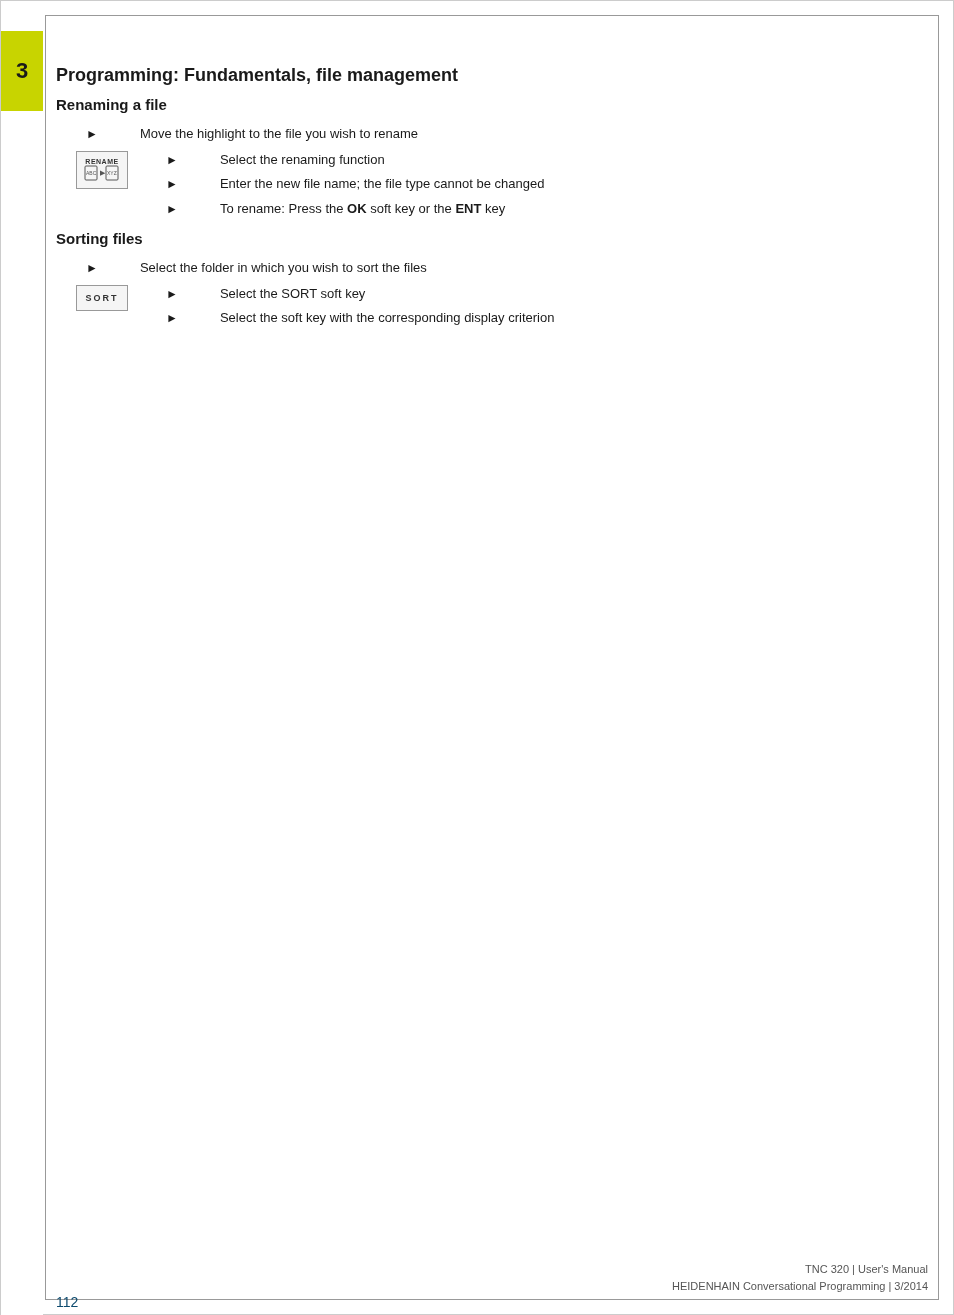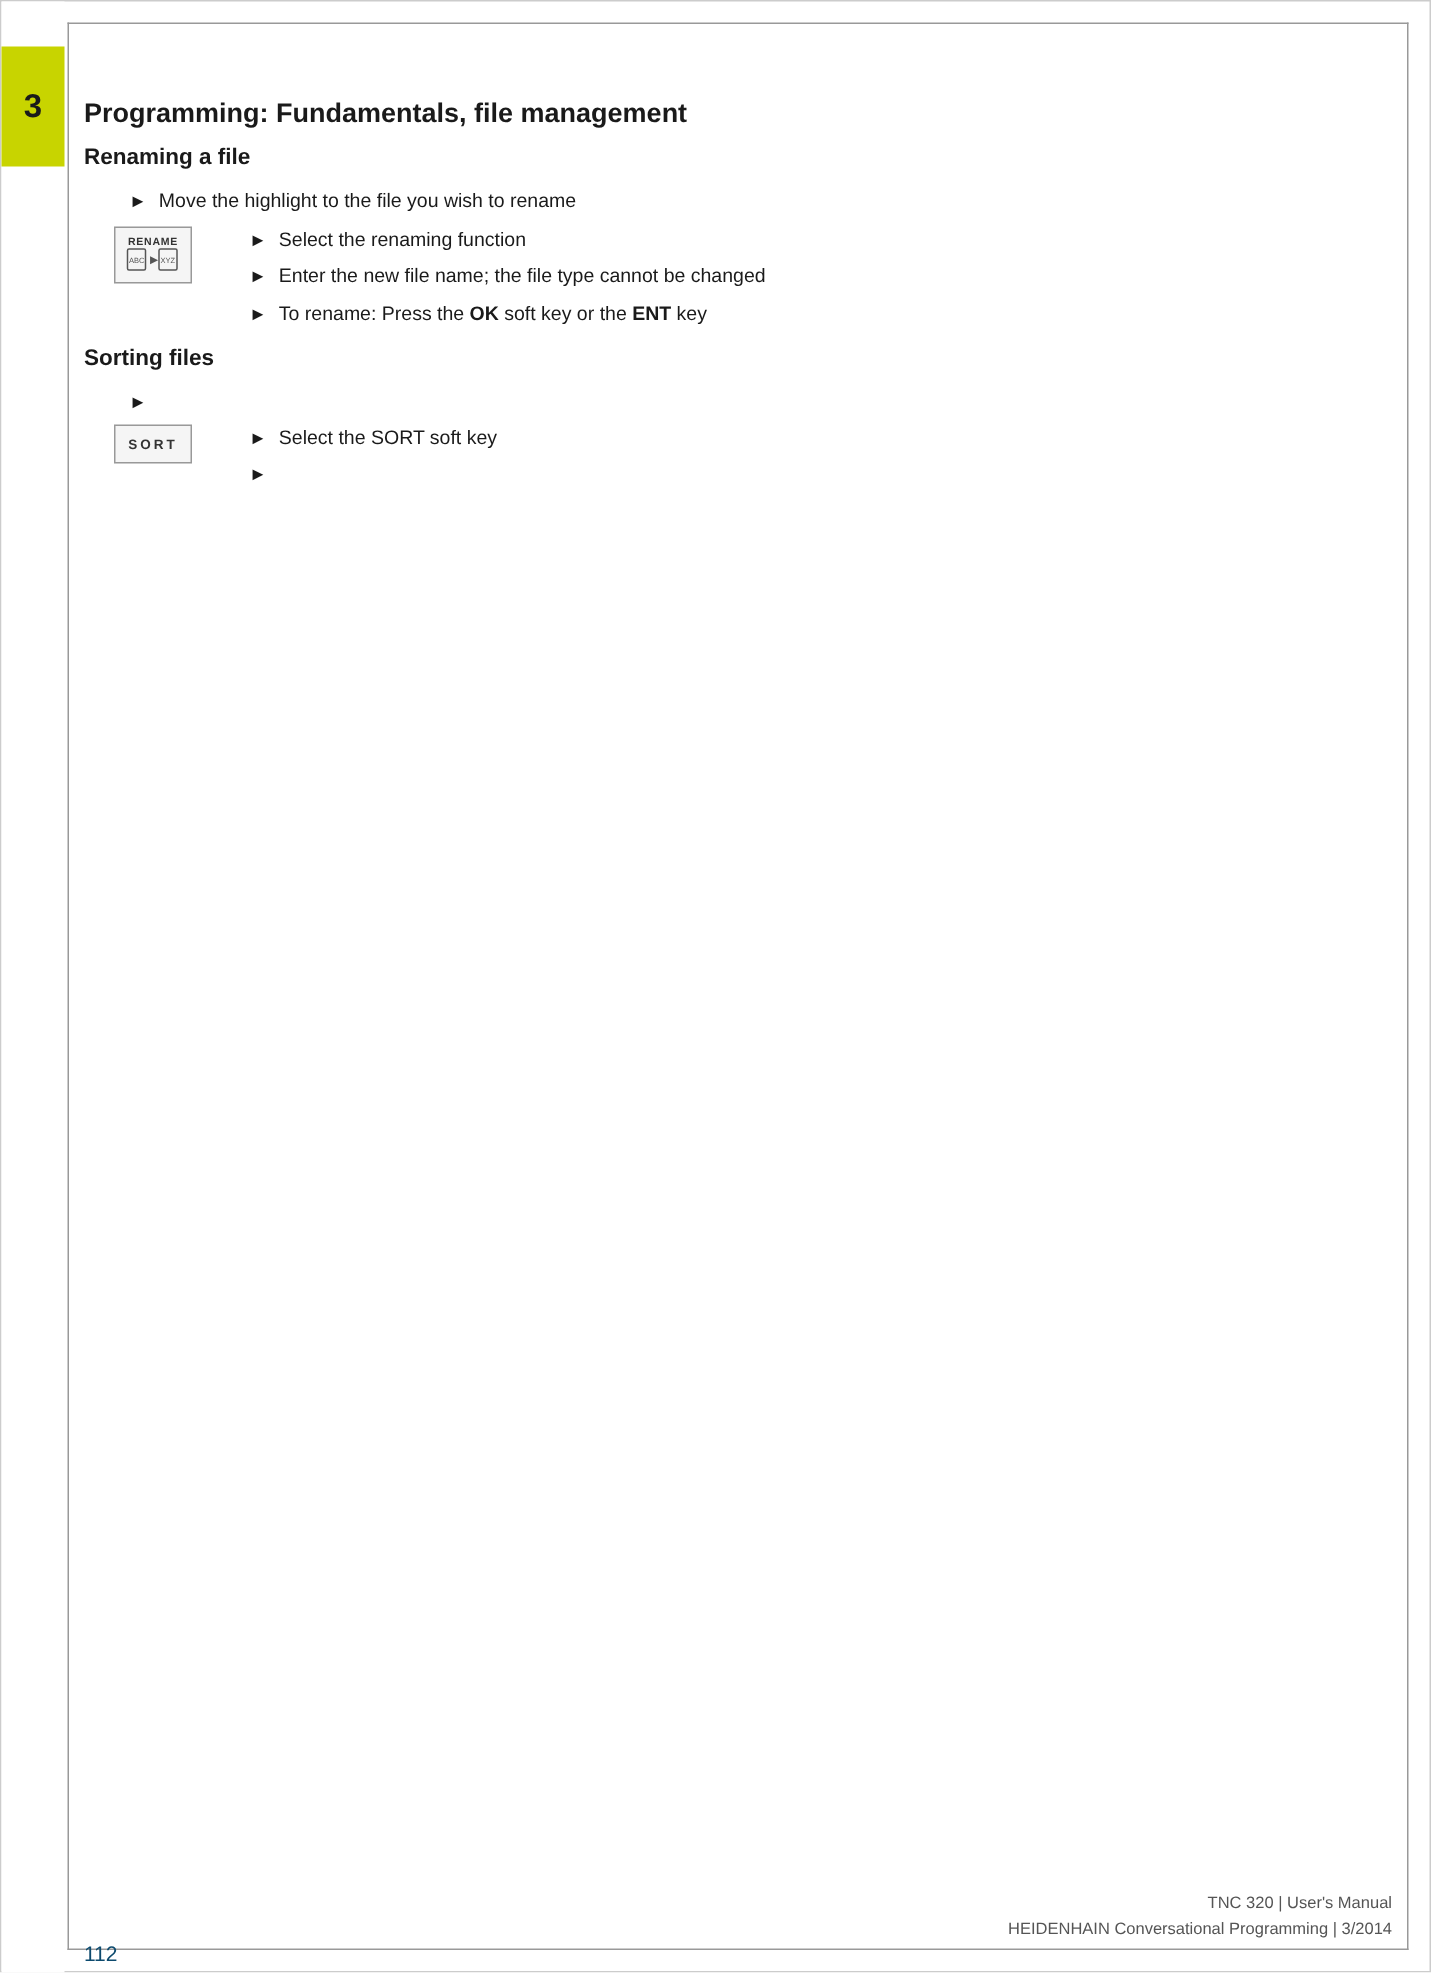--- a/index.html
+++ b/index.html
@@ -103,20 +103,21 @@
       margin-right: 8px;
       font-size: 12px;
       margin-top: 2px;
       flex-shrink: 0;
     }
 
     .bullet-text {
       font-size: 13px;
       line-height: 1.4;
       color: #1a1a1a;
+      margin-left: 34px;
     }
 
     
     .key-row {
       display: flex;
       align-items: flex-start;
       margin-bottom: 6px;
       margin-left: 20px;
     }
 
@@ -297,37 +298,39 @@
           </div>
         </div>
       </div>
     </div>
 
     <div class="section">
       <div class="section-heading">Sorting files</div>
 
       <div class="bullet-item first-bullet">
         <span class="bullet-arrow">►</span>
+        <span class="bullet-text">Select the folder in which you wish to sort the files</span>
       </div>
 
       <div class="key-row">
         <div class="key-col">
           <div class="sort-key-container">
             <span>SORT</span>
           </div>
         </div>
         <div class="bullets-col">
 
           <div class="bullet-item">
             <span class="bullet-arrow">►</span>
             <span class="bullet-text">Select the SORT soft key</span>
           </div>
 
           <div class="bullet-item">
             <span class="bullet-arrow">►</span>
+            <span class="bullet-text">Select the soft key with the corresponding display criterion</span>
           </div>
         </div>
       </div>
     </div>
 
   </div>
 
   <div class="page-number">112</div>
   <div class="footer">
     <div>TNC 320 | User's Manual</div>

